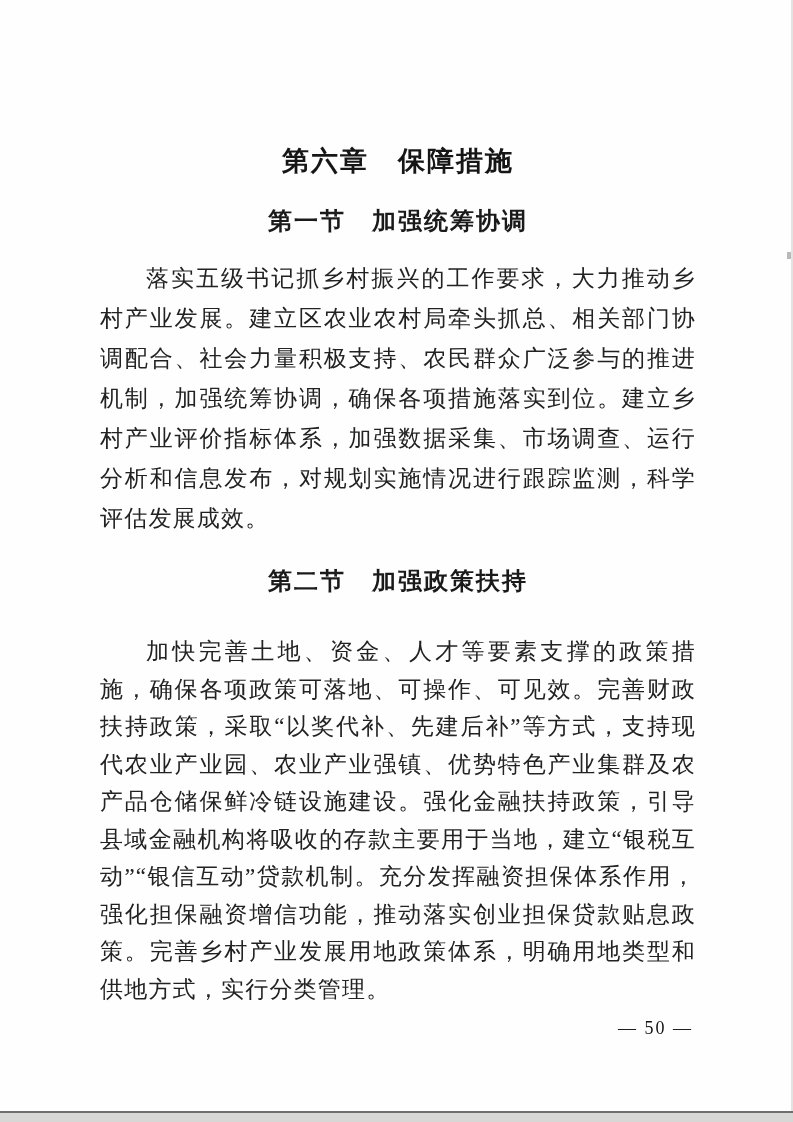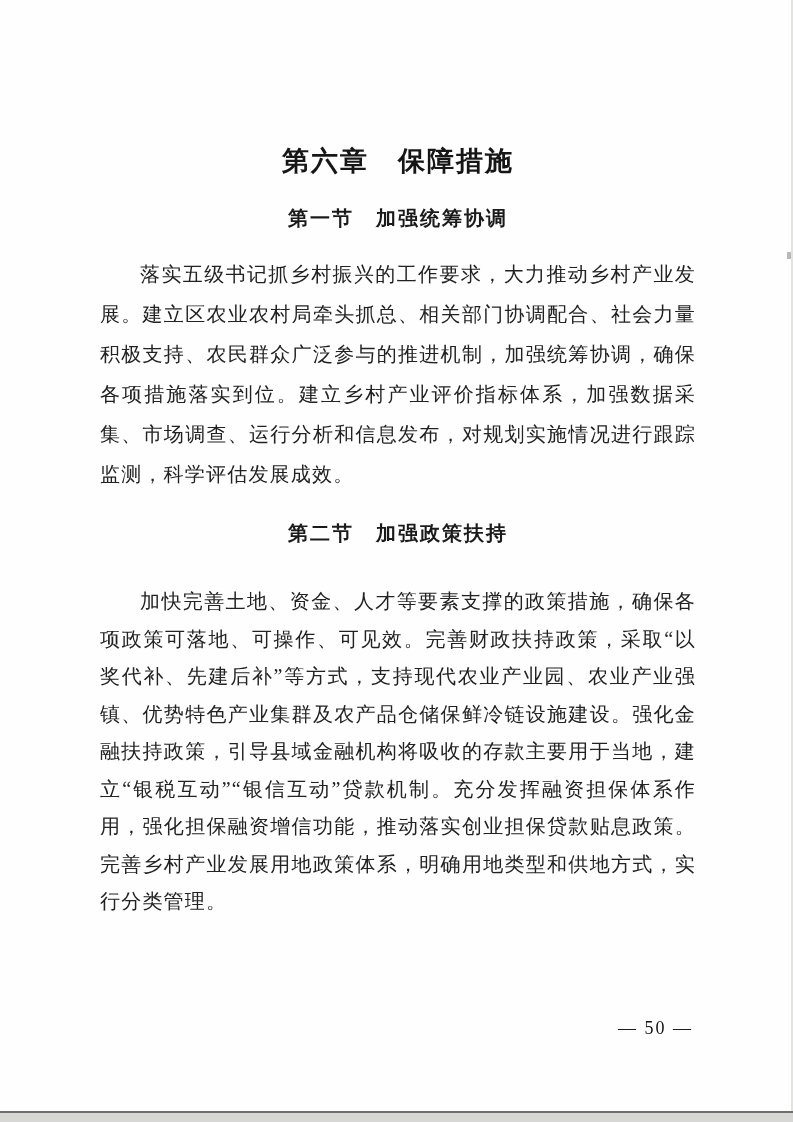--- a/index.html
+++ b/index.html
@@ -29,29 +29,29 @@
     font-weight: bold;
     font-size: 27px;
     letter-spacing: 2px;
     color: #161616;
   }
   .section-title {
     margin: 26px 0 0 0;
     text-align: center;
     font-family: "Liberation Sans", "DejaVu Sans", sans-serif;
     font-weight: bold;
-    font-size: 20px;
+    font-size: 24px;
     letter-spacing: 2px;
     color: #1a1a1a;
   }
   .section-title.second {
   }
   .body-paragraph {
     margin: 22px 0 0 0;
-    font-size: 20px;
+    font-size: 23px;
     line-height: 40px;
     letter-spacing: 1.2px;
     text-align: justify;
     text-justify: inter-ideograph;
     text-indent: 2em;
     color: #222222;
   }
   .body-paragraph.second {
     margin-top: 36px;
     line-height: 37.5px;

